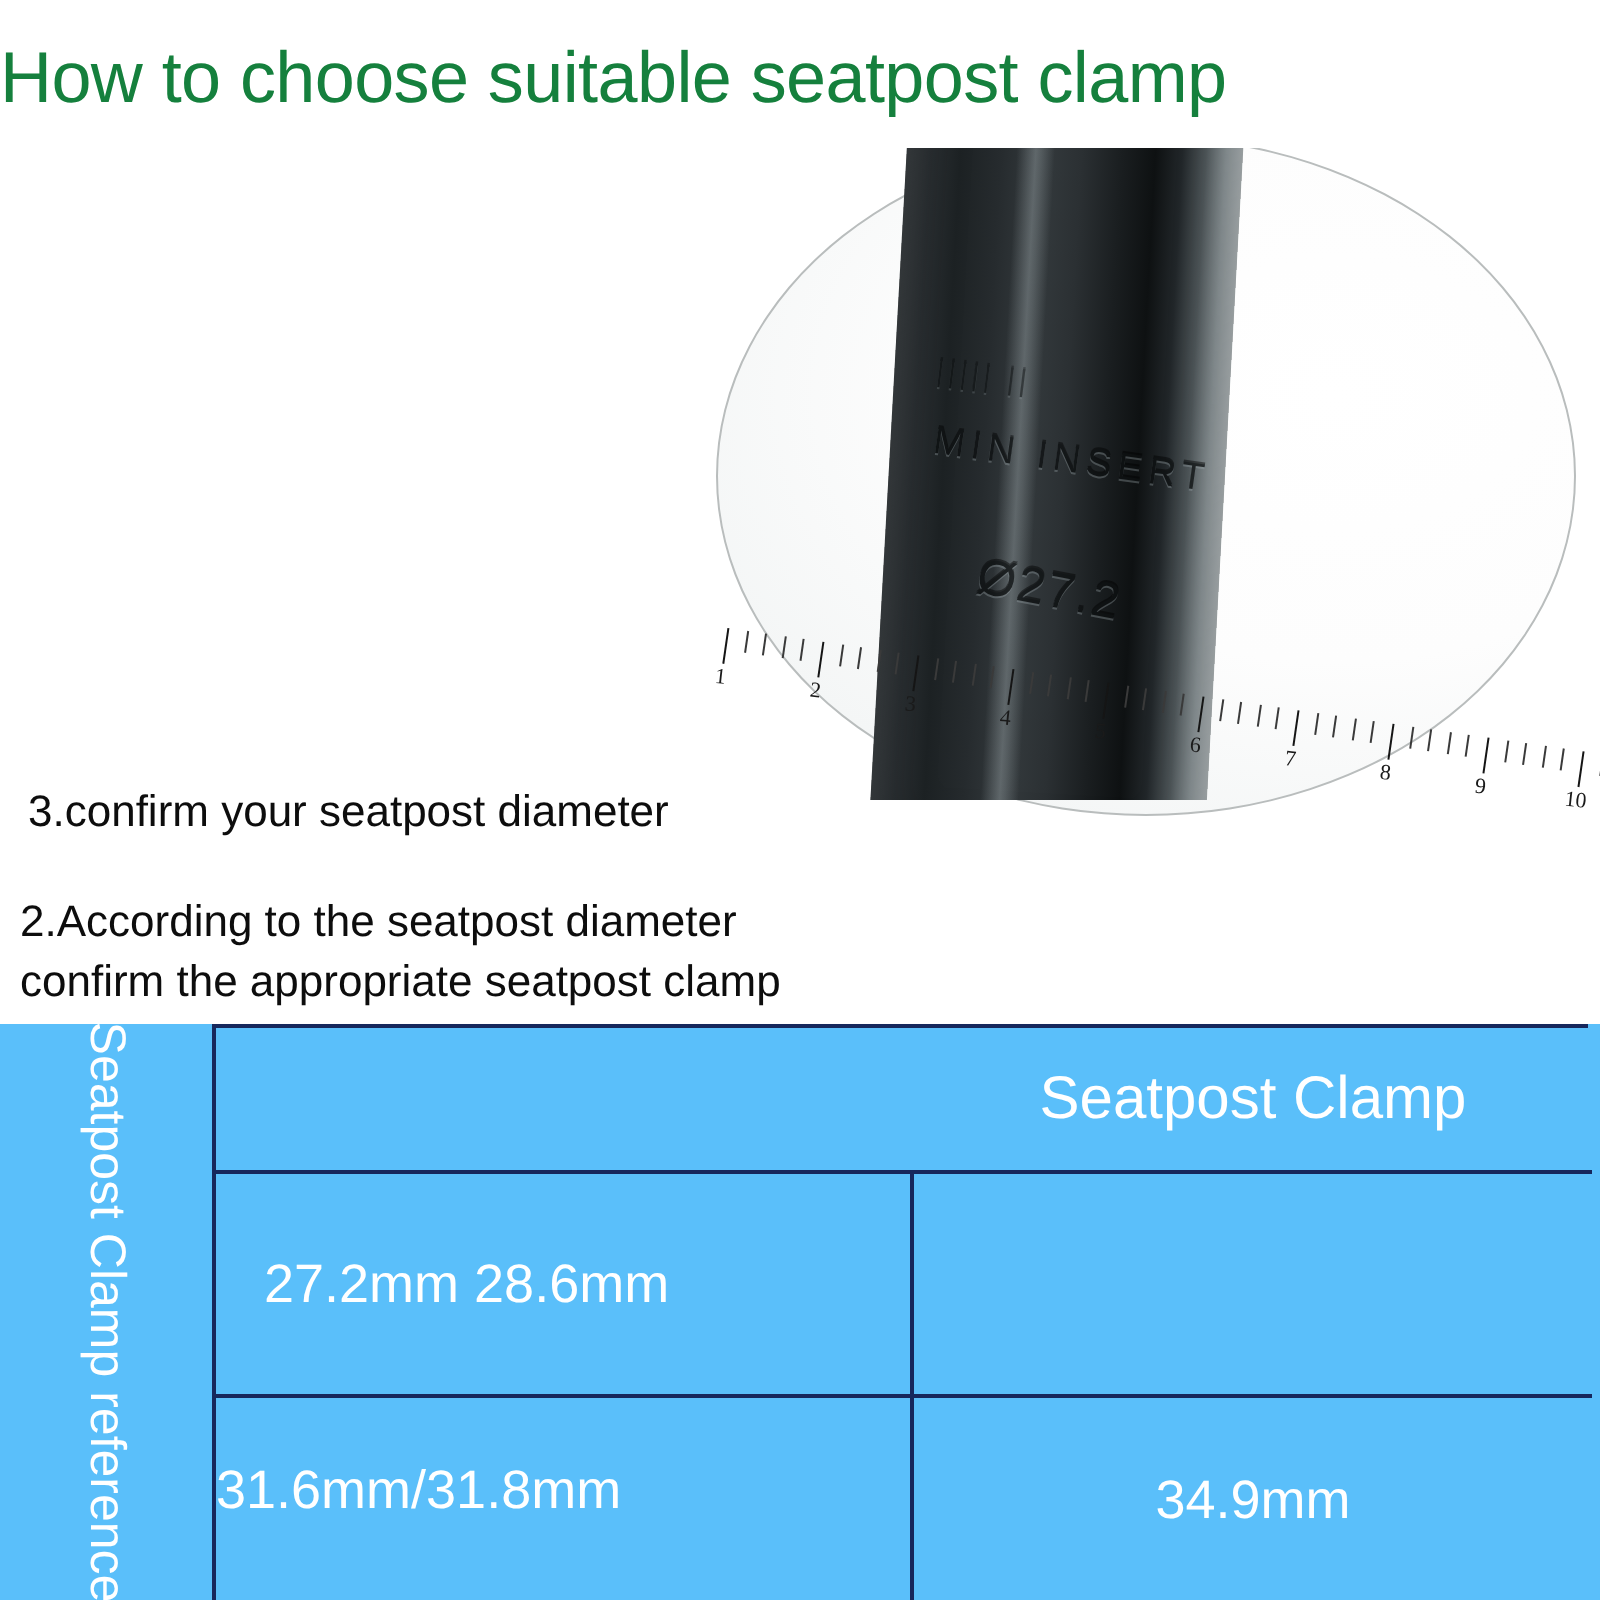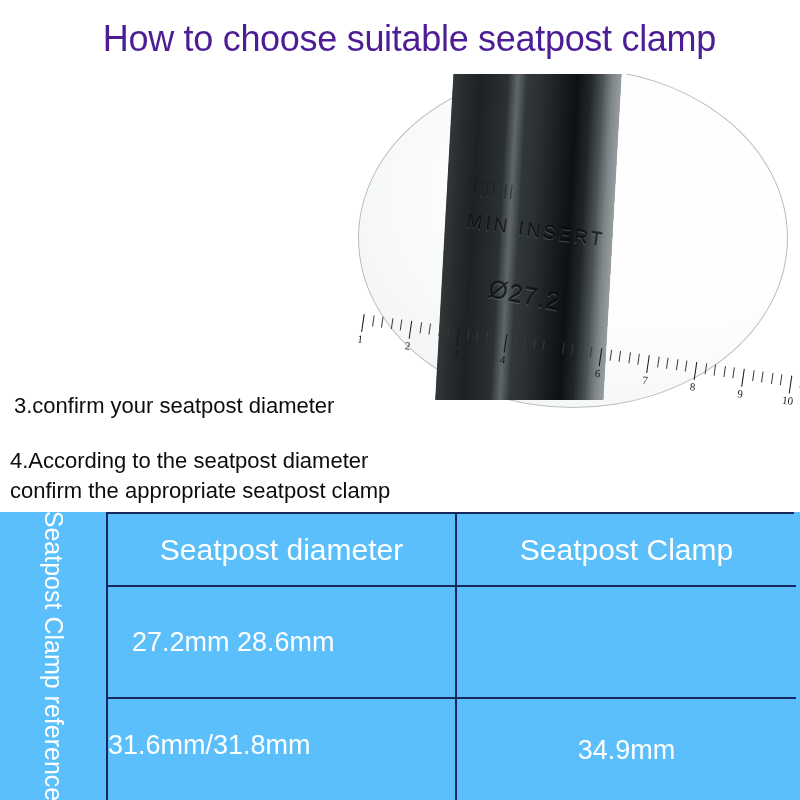--- a/index.html
+++ b/index.html
@@ -18,25 +18,25 @@
     height: 800px;
     background: #ffffff;
   }
 
   
   #title {
     position: absolute;
     left: 0;
     top: 18px;
     width: 716px;
-    text-align: right;
+    text-align: left;
     font-size: 36px;
     font-weight: 400;
     letter-spacing: -0.3px;
-    color: #4c1d95;
+    color: #15803d;
     white-space: nowrap;
     font-family: "Liberation Sans", sans-serif;
   }
 
   
   #photo {
     position: absolute;
     left: 330px;
     top: 74px;
     width: 470px;
@@ -310,34 +310,33 @@
         <div class="tick minor" style="left: 440.8px;"></div>
         <div class="tick minor" style="left: 450.4px;"></div>
         <div class="tick major" style="left: 460px;"></div>
         <div class="num" style="left: 460px;">10</div>
         <div class="tick minor" style="left: 469.6px;"></div>
       </div>
   </div>
 
   <div class="step" id="step1">3.confirm your seatpost diameter</div>
   <div class="step" id="step2">
-    <div>4.According to the seatpost diameter</div>
+    <div>2.According to the seatpost diameter</div>
     <div>confirm the appropriate seatpost clamp</div>
   </div>
 
   <div id="table-block">
 
     <div id="vertical-label">
       <span>Seatpost Clamp reference</span>
     </div>
 
     <div id="grid">
 
       <div class="trow" id="row-head">
-        <div class="cell cell-left head-text">Seatpost diameter</div>
         <div class="cell cell-right head-text">Seatpost Clamp</div>
       </div>
 
       <div class="trow" id="row-1">
         <div class="cell cell-left val-text val-left">27.2mm    28.6mm</div>
       </div>
 
       <div class="trow" id="row-2">
         <div class="cell cell-left val-text multi">
           <div>31.6mm/31.8mm</div>

